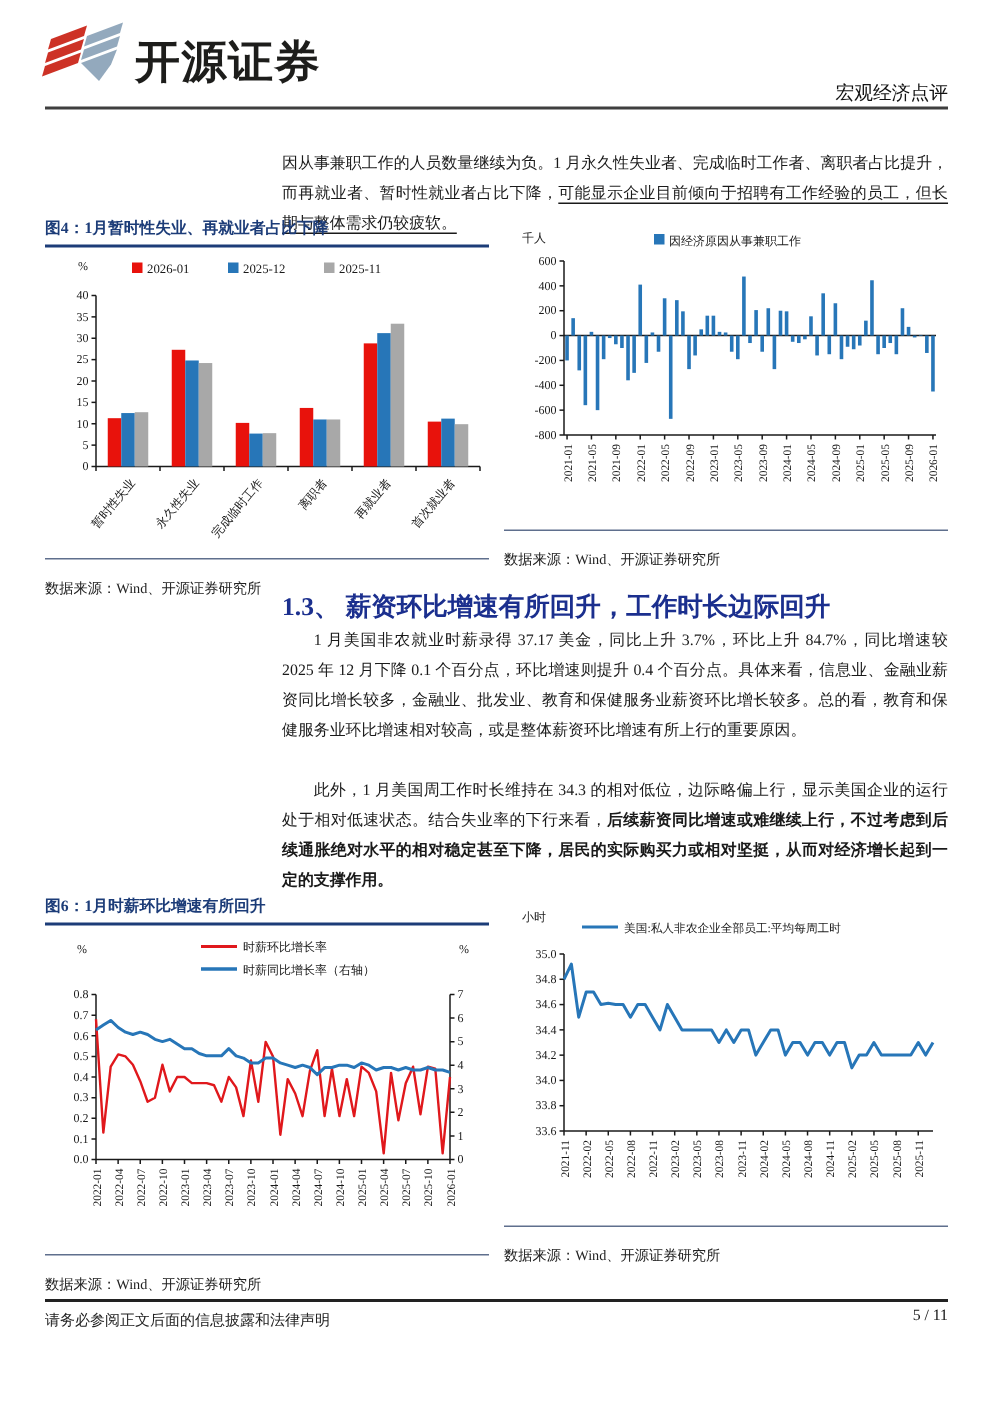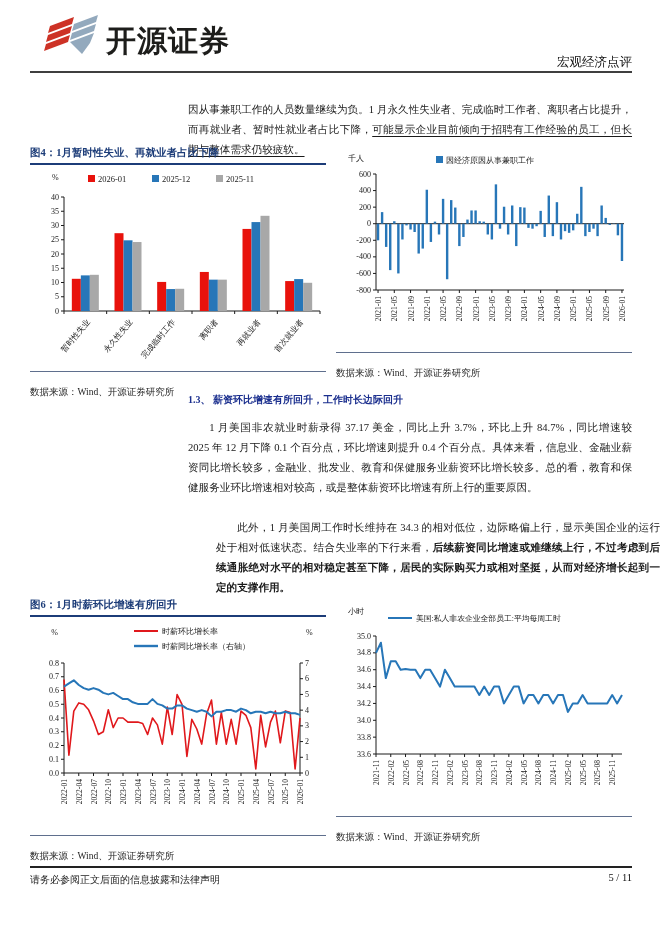--- a/index.html
+++ b/index.html
@@ -1,33 +1,33 @@
 <!DOCTYPE html>
 <html><head>
 <meta charset="utf-8">
 <style>
   html,body{margin:0;padding:0;background:#ffffff;}
   body{width:662px;height:936px;position:relative;font-family:"Liberation Serif","DejaVu Serif",serif;color:#1a1a1a;overflow:hidden;}
-  .logo{position:absolute;left:36px;top:12px;}
+  .logo{position:absolute;left:20px;top:12px;}
   .header-right{position:absolute;right:30px;top:54px;font-size:12.5px;font-weight:normal;color:#111;}
   .header-rule{position:absolute;left:30px;right:30px;top:71px;height:2px;background:#3f3f3f;}
   .intro{position:absolute;left:188px;top:77px;width:444px;font-size:10.6px;line-height:20px;text-align:justify;margin-top:23px;}
   .seg-underline{text-decoration:underline;text-underline-offset:3px;}
   .seg-bold{font-weight:bold;}
   .fig-row{position:absolute;left:30px;width:602px;display:flex;gap:10px;}
   .row1{top:146px;}
   .row2{top:598px;}
   .figure{width:296px;}
   .fig-title{font-size:10.5px;font-weight:bold;color:#1c3c78;padding-bottom:4px;border-bottom:2px solid #1c3c78;line-height:13px;}
   .fig-chart{margin-top:2px;}
   .fig-source{border-top:1px solid #5f6f8d;font-size:9.5px;color:#222;padding-top:14px;line-height:12px;}
-  .section-heading{position:absolute;left:188px;top:393px;font-size:10px;font-weight:bold;color:#1b2f8e;}
+  .section-heading{position:absolute;left:188px;top:393px;font-size:17px;font-weight:bold;color:#1b2f8e;}
   .para{position:absolute;left:188px;width:444px;font-size:10.6px;line-height:20px;text-align:justify;text-indent:2em;}
   .para1{top:418px;}
-  .para2{top:518px;margin-left:28px;}
+  .para2{top:518px;}
   .footer-rule{position:absolute;left:30px;right:30px;top:866px;height:2px;background:#222;}
   .footer-left{position:absolute;left:30px;top:873px;font-size:10px;color:#222;}
   .footer-right{position:absolute;right:30px;top:872px;font-size:10.5px;color:#111;}
   svg text{font-family:"Liberation Serif","DejaVu Serif",serif;}
 </style>
 </head>
 <body>
 
 <div class="logo">
   <svg width="200" height="50" viewBox="0 0 200 50">

